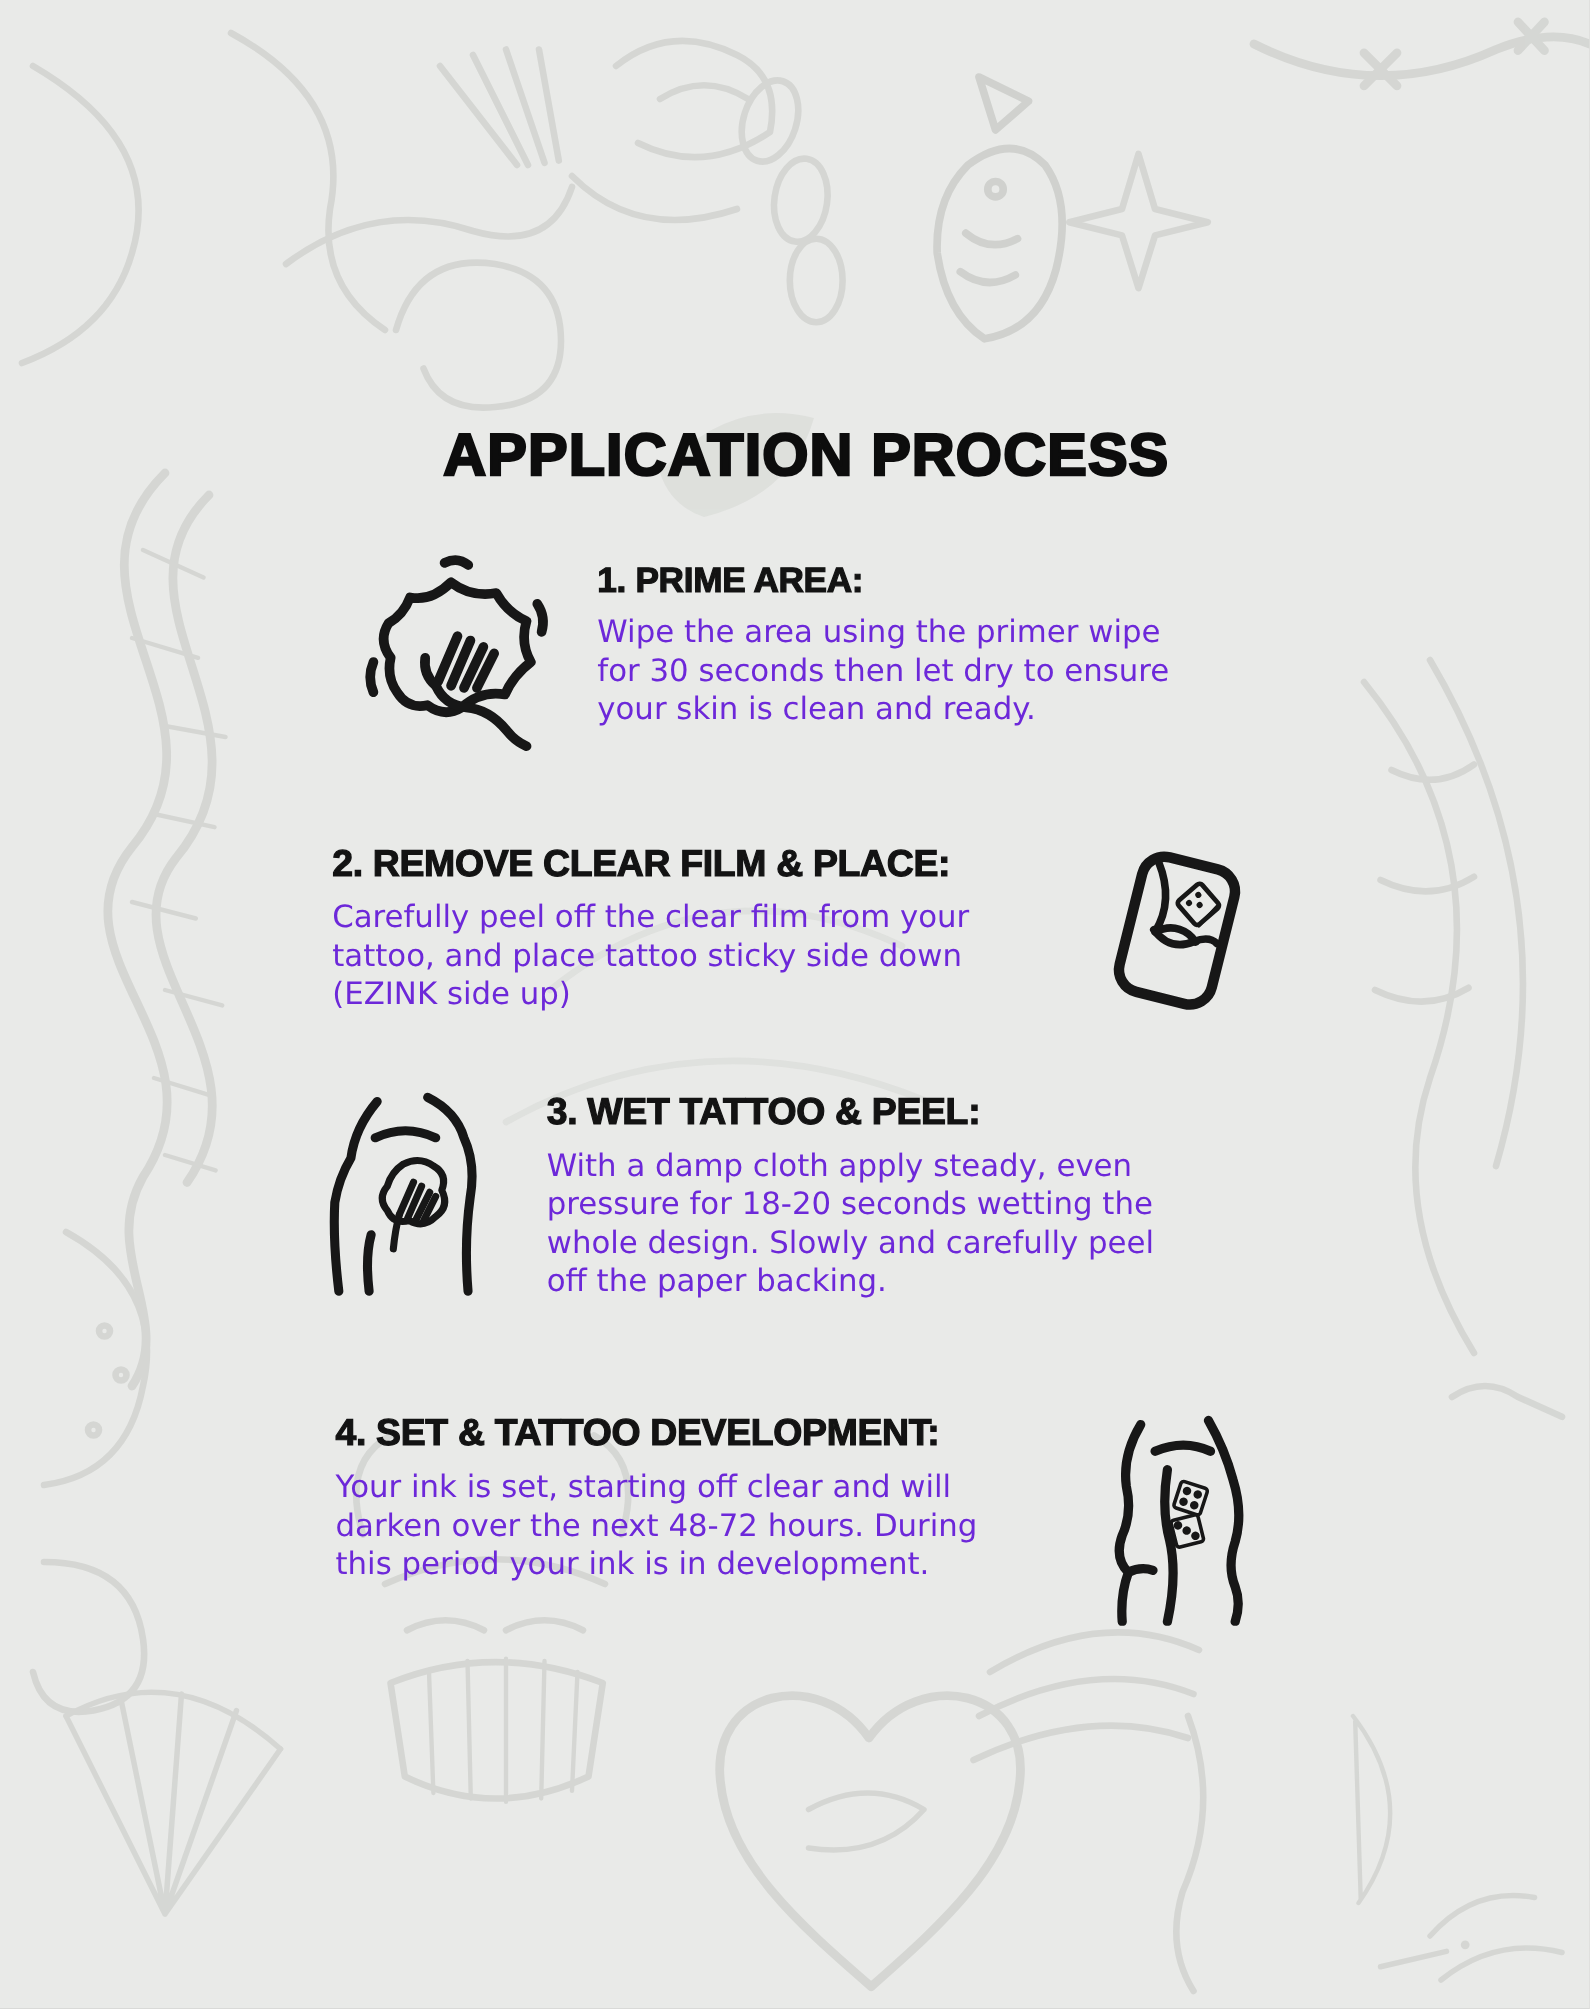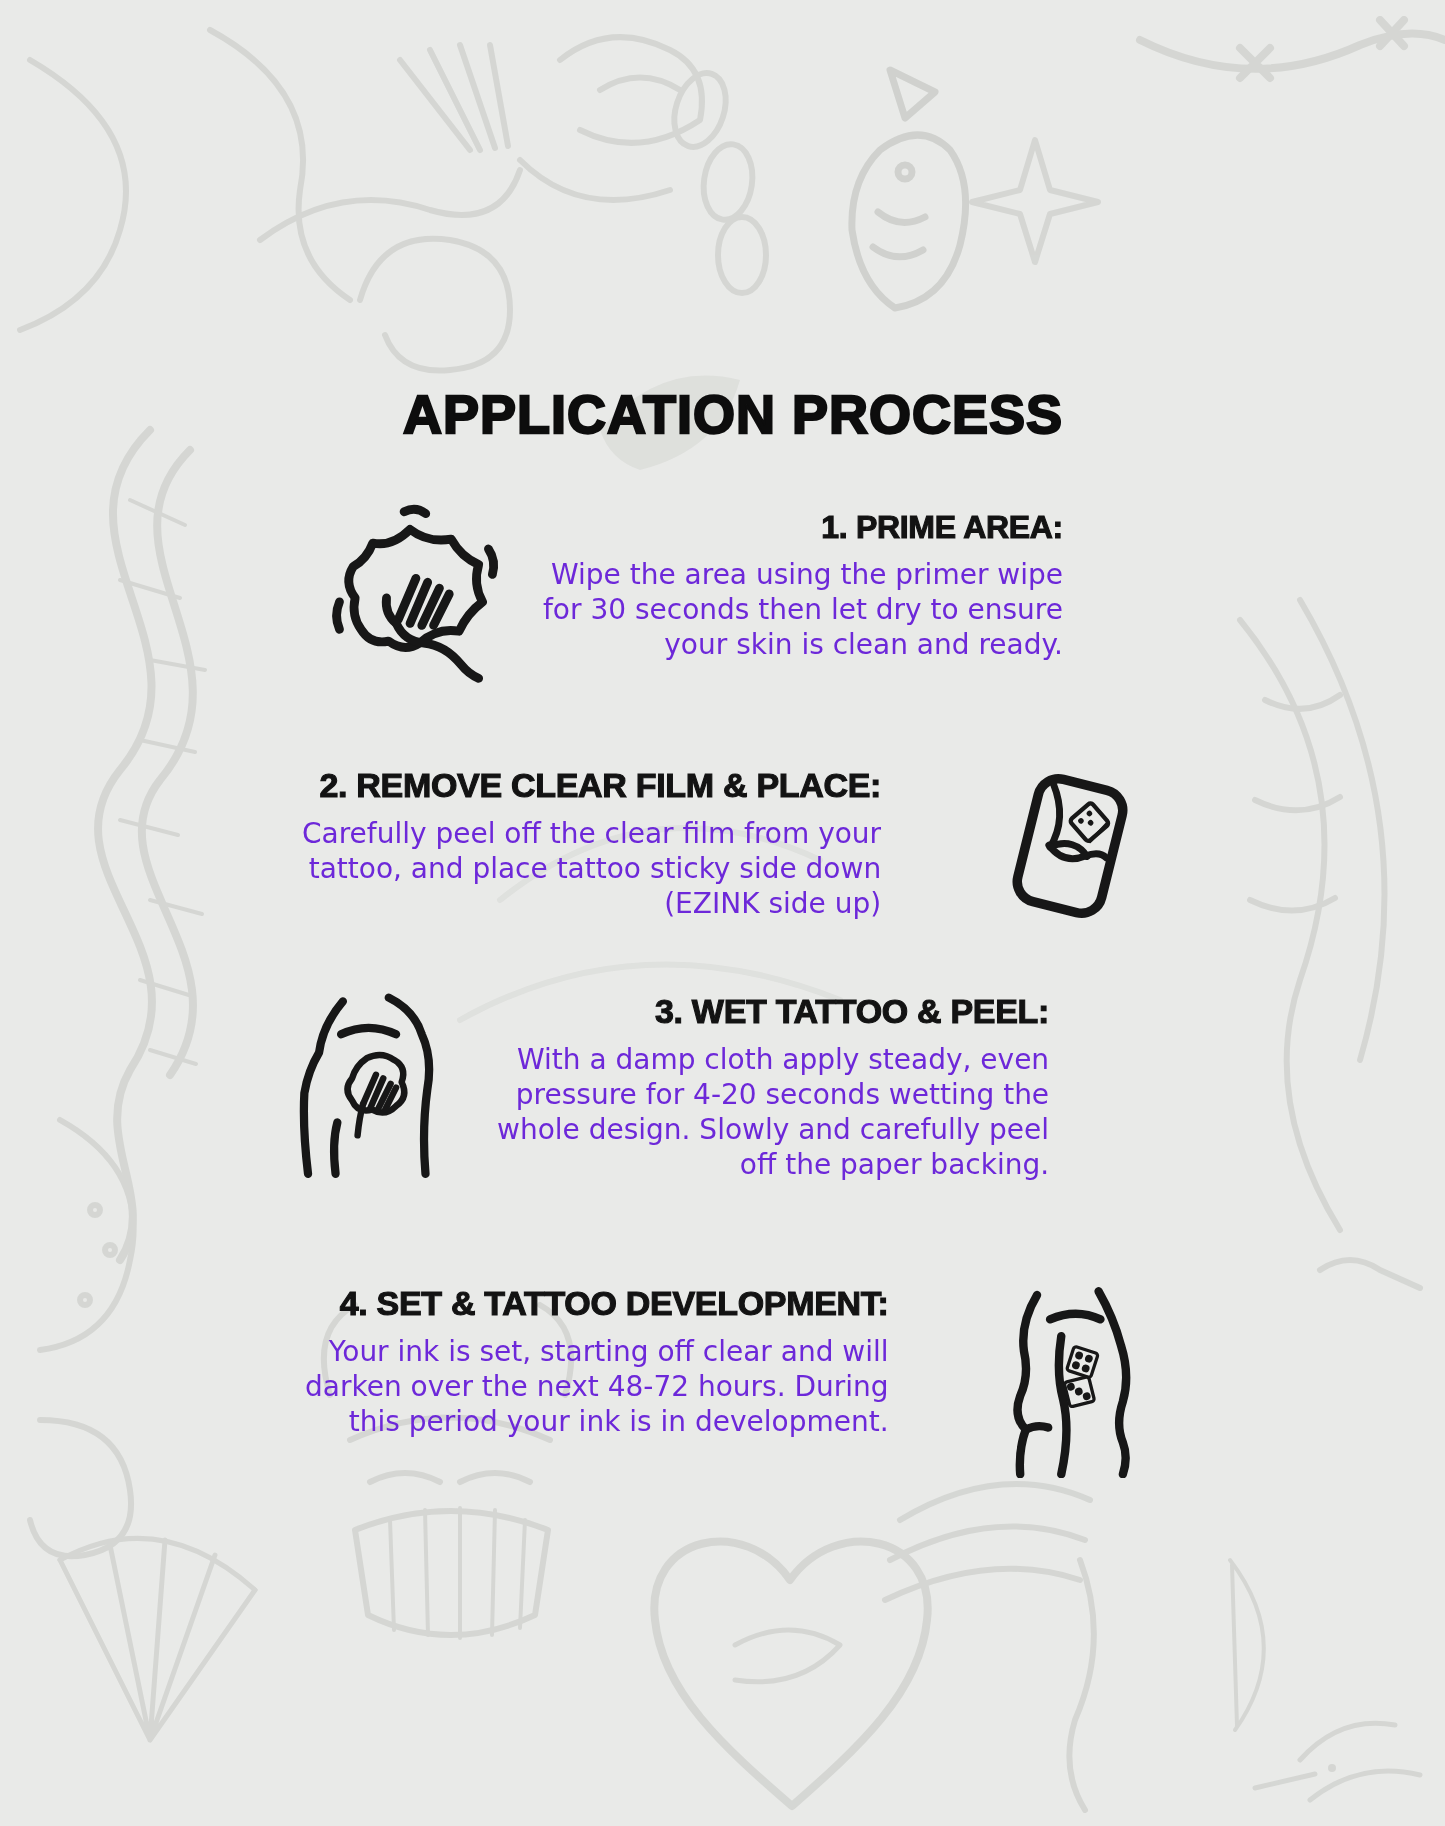--- a/index.html
+++ b/index.html
@@ -8,21 +8,21 @@
     background:#e9eae8;overflow:hidden;
     font-family:"Liberation Sans",sans-serif;
     padding-left:21px;
   }
   .bg-art{position:absolute;left:0;top:0;width:1445px;height:1826px;}
   .page-title{
     position:absolute;left:0;right:0;top:383px;text-align:center;
     font-size:54px;font-weight:700;letter-spacing:1px;color:#0d0d0d;
     -webkit-text-stroke:2.3px #0d0d0d;
   }
-  .step{position:absolute;text-align:right;}
+  .step{position:absolute;}
   .step-heading{
     font-weight:700;color:#131313;letter-spacing:-0.3px;
     -webkit-text-stroke:1.1px #131313;
   }
   .h-sm{font-size:32px;}
   .h-lg{font-size:34px;}
   .step-body{
     font-family:"DejaVu Sans","Liberation Sans",sans-serif;
     font-size:28px;line-height:35px;color:#6d28d9;
     white-space:pre-line;margin-top:11px;
@@ -182,21 +182,21 @@
       <path d="M84 128 L98 96"></path>
         <path d="M92 132 L106 100"></path>
       <path d="M100 134 L114 106"></path>
         <path d="M108 134 L120 110"></path>
       <path d="M78 162 Q80 142 84 128"></path>
     </g>
   </svg>
   <div class="step" style="left:497px;top:992px">
     <div class="step-heading h-lg">3. WET TATTOO &amp; PEEL:</div>
     <div class="step-body">With a damp cloth apply steady, even
-pressure for 4-20 seconds wetting the
+pressure for 18-20 seconds wetting the
 whole design. Slowly and carefully peel
 off the paper backing.</div>
   </div>
 
   <div class="step" style="left:305px;top:1284px">
     <div class="step-heading h-lg">4. SET &amp; TATTOO DEVELOPMENT:</div>
     <div class="step-body">Your ink is set, starting off clear and will
 darken over the next 48-72 hours. During
 this period your ink is in development.</div>
   </div>

